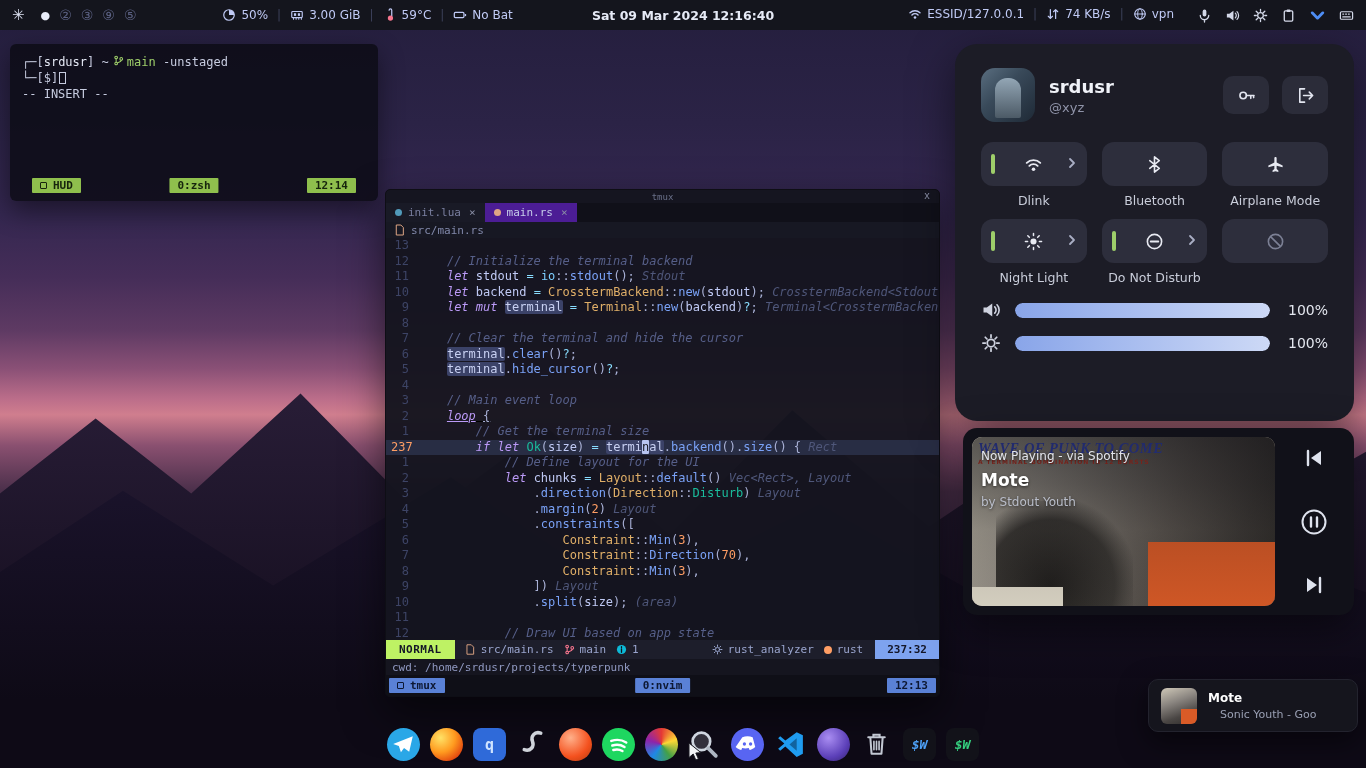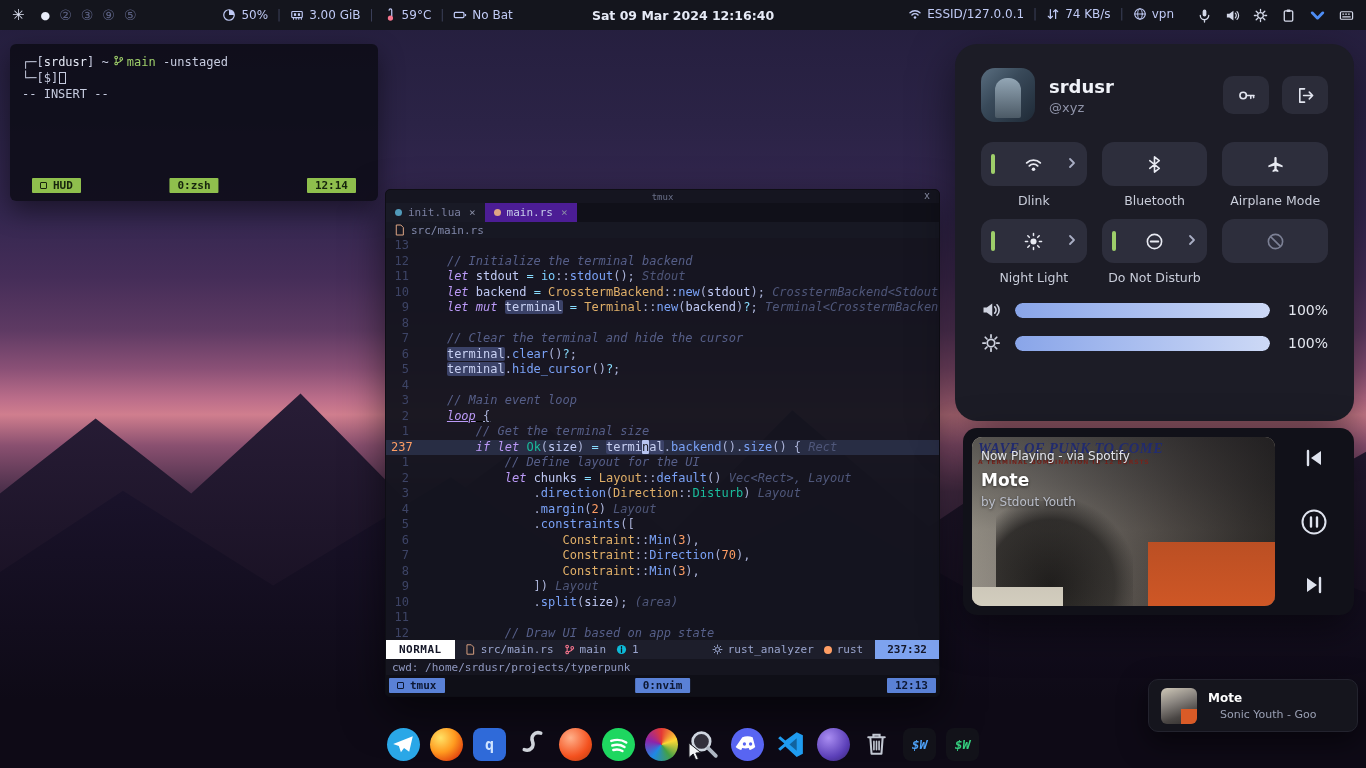--- a/index.html
+++ b/index.html
@@ -80,21 +80,21 @@
   .tk-en { color:#1abc9c; }
   .tk-num { color:#ff9e64; }
   .tk-op { color:#89ddff; }
   .tk-ns { color:#7dcfff; }
   .tk-hint { color:#4f577a; font-style:italic; }
   .tk-hl { background:#3b4268; border-radius:2px; color:#c8d0f2; }
   .tk-cur { background:#b8c4f0; color:#15161e; border-radius:1px; }
   .tk-ul { text-decoration:underline; }
 
   .statusline { height:19px; flex:none; display:flex; align-items:center; background:#1d1e2b; font-size:11px; color:#9aa5ce; gap:10px; }
-  .sl-mode { background:#ffffff; color:#141627; font-weight:bold; padding:0 13px; height:100%; display:flex; align-items:center; letter-spacing:.5px; }
+  .sl-mode { background:#bef264; color:#141627; font-weight:bold; padding:0 13px; height:100%; display:flex; align-items:center; letter-spacing:.5px; }
   .sl-pos { background:#7ea3ef; color:#141627; font-weight:bold; padding:0 12px; height:100%; display:flex; align-items:center; margin-left:2px; }
   .sl-item { display:inline-flex; align-items:center; gap:5px; }
   .sl-item .ic { width:11px; height:11px; }
   .sl-file .ic { color:#dea584; }
   .sl-branch .ic { color:#f7768e; }
   .sl-gear .ic { color:#9aa5ce; }
   .sl-spacer { flex:1; }
   .rust-dot { width:8px; height:8px; border-radius:50%; background:#ff9e64; display:inline-block; }
   .cwdline { height:16px; flex:none; display:flex; align-items:center; padding:0 6px; font-size:11px; color:#8f98c0; background:#15151f; }
   .tmuxbar { height:21px; flex:none; display:flex; align-items:center; background:#0f0f17; font-size:11px; font-weight:bold; position:relative; padding:0 3px; }

